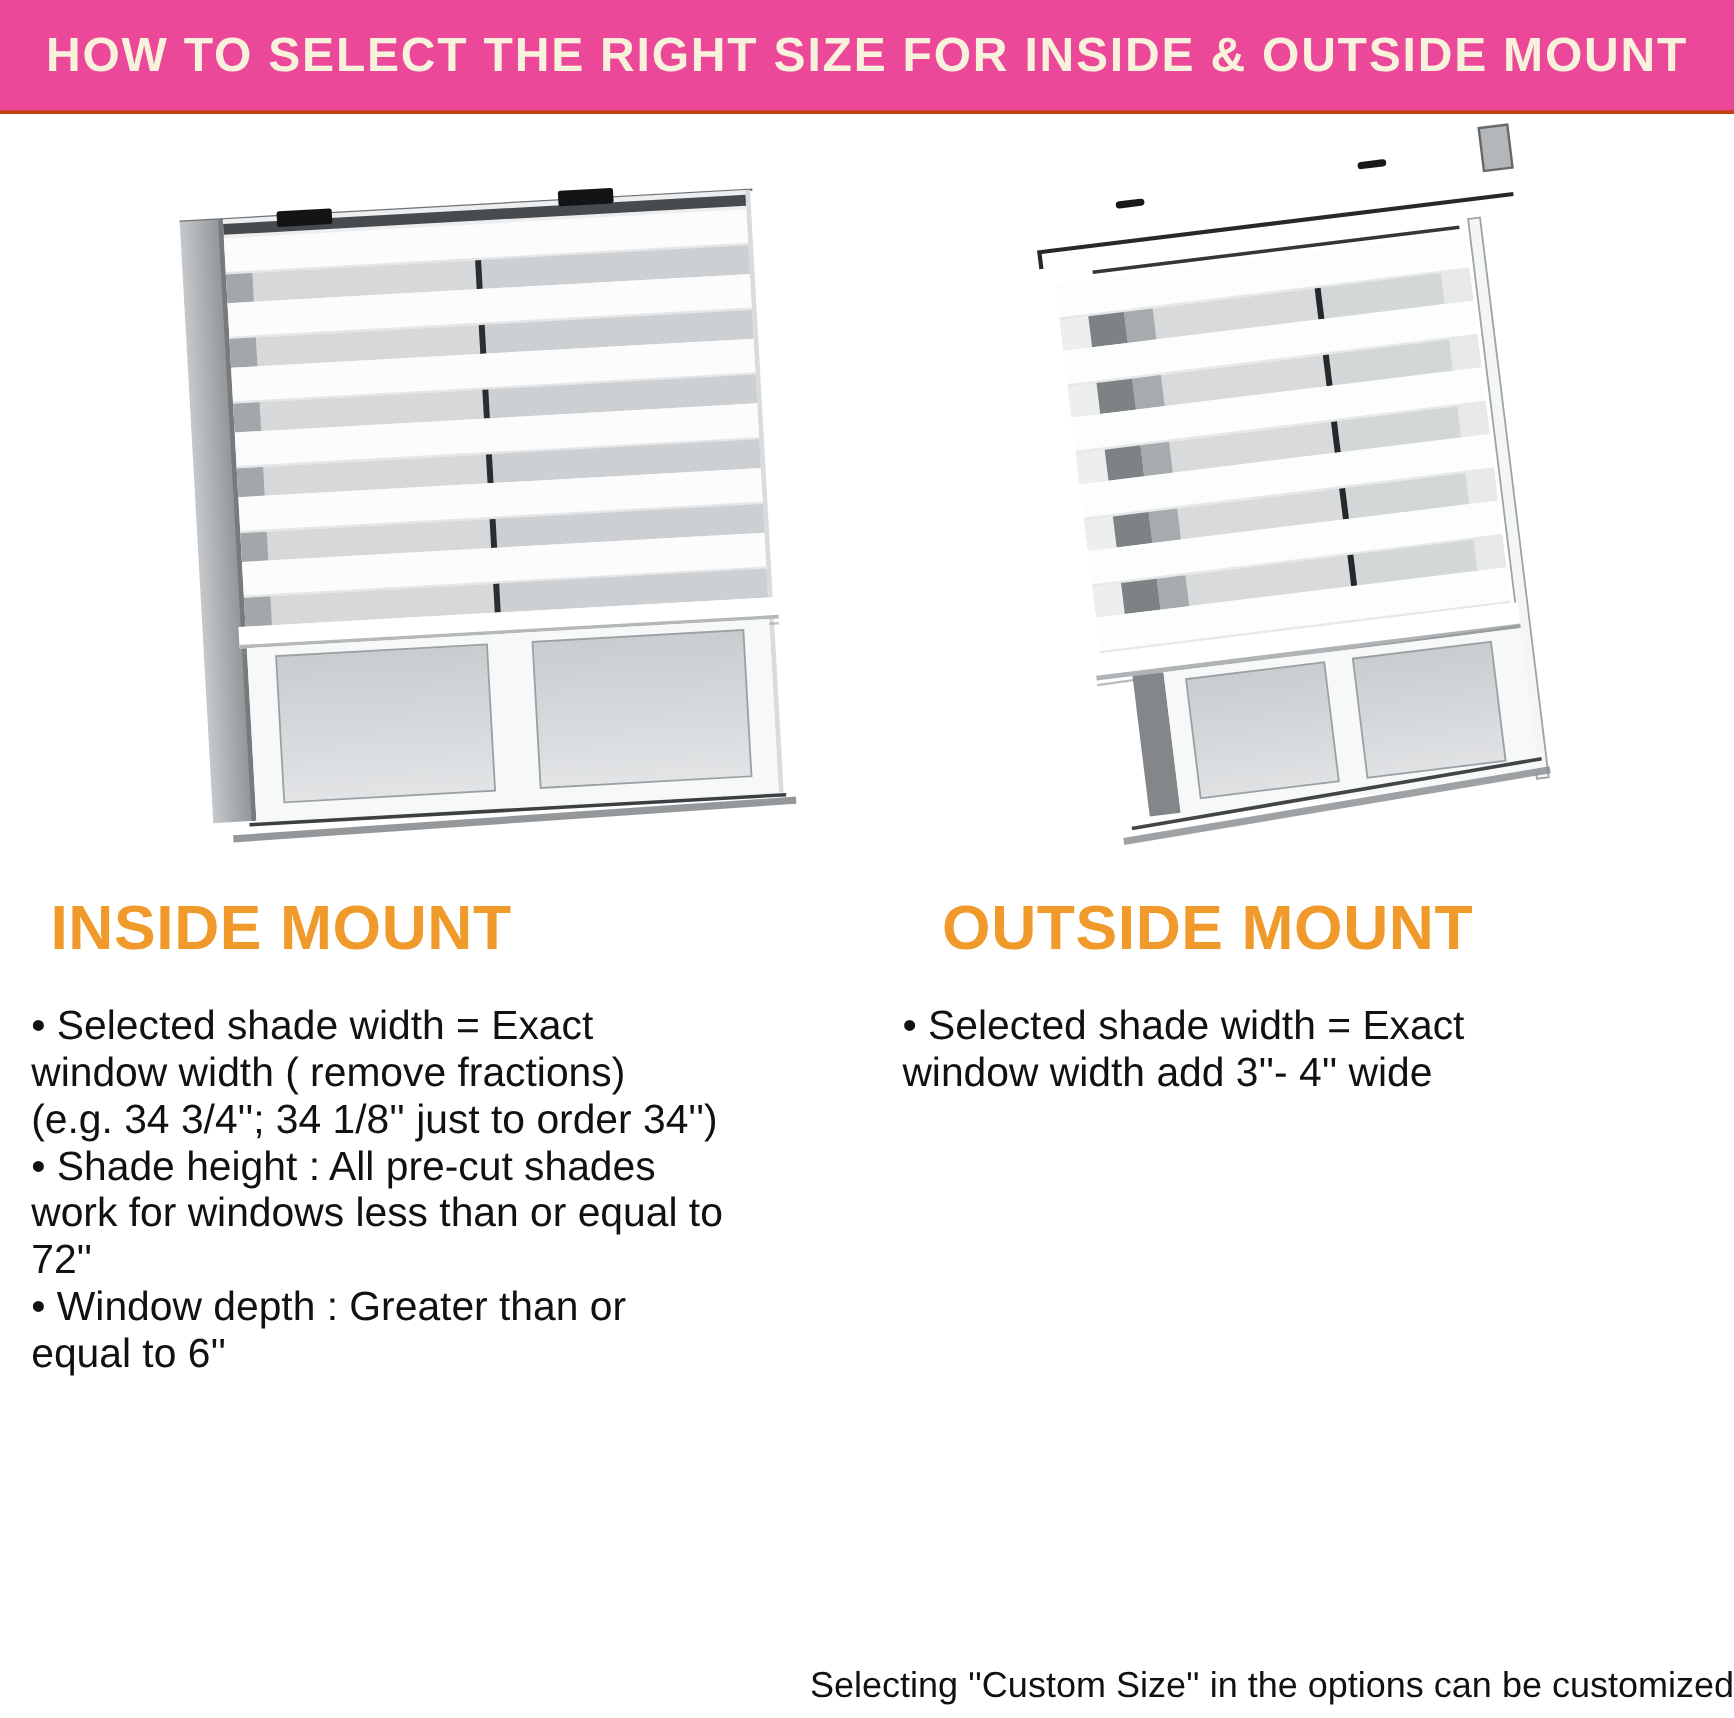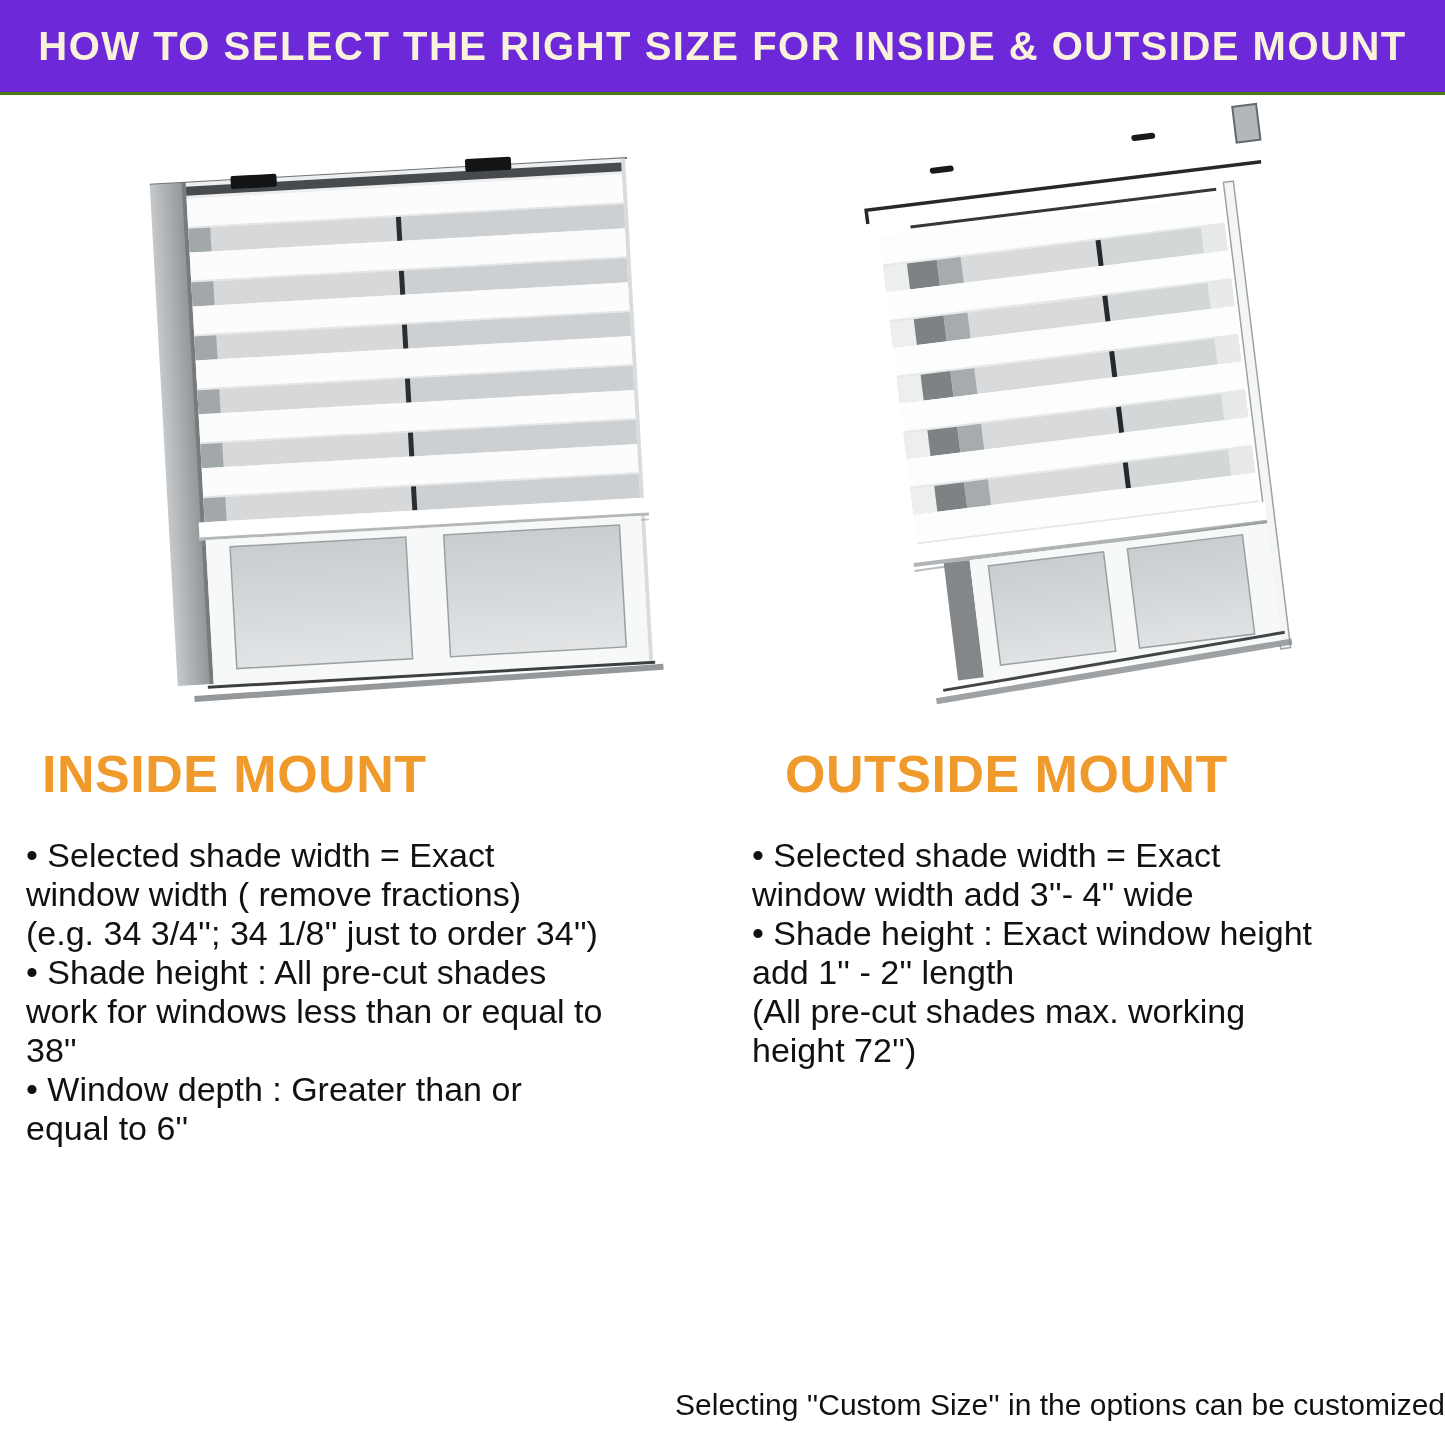--- a/index.html
+++ b/index.html
@@ -2,21 +2,21 @@
 <html><head>
 <meta charset="utf-8">
 <style>
   html,body { margin:0; padding:0; background:#ffffff; }
   .page {
     position:relative; width:1445px; height:1432px; background:#ffffff;
     font-family:"Liberation Sans", sans-serif; overflow:hidden;
   }
   .banner {
     position:absolute; top:0; left:0; right:0; height:92px;
-    background:#6d28d9; border-bottom:3px solid #4d7c0f;
+    background:#ec4899; border-bottom:3px solid #c2410c;
     display:flex; align-items:center; justify-content:center;
   }
   .banner h1 {
     margin:0; font-size:40px; font-weight:bold; color:#F8F1DC;
     letter-spacing:1.5px; white-space:nowrap;
   }
   figure.illus { position:absolute; margin:0; padding:0; }
   figure.illus svg { display:block; overflow:visible; }
   .illus-left  { left:150px; top:140px; }
   .illus-right { left:855px; top:130px; }
@@ -167,29 +167,25 @@
 
   <h2 class="col-heading heading-outside">OUTSIDE MOUNT</h2>
   <h2 class="col-heading heading-inside">INSIDE MOUNT</h2>
 
   <div class="col col-inside">
     <p>• Selected shade width = Exact
 window width ( remove fractions)
 (e.g. 34 3/4''; 34 1/8'' just to order 34'')</p>
     <p>• Shade height : All pre-cut shades
 work for windows less than or equal to
-38''</p>
+72''</p>
     <p>• Window depth : Greater than or
 equal to 6''</p>
   </div>
 
   <div class="col col-outside">
     <p>• Selected shade width = Exact
 window width add 3''- 4'' wide</p>
-    <p>• Shade height : Exact window height
-add 1'' - 2'' length
-(All pre-cut shades max. working
-height 72'')</p>
   </div>
 
   <p class="footer-note">Selecting ''Custom Size'' in the options can be customized</p>
 
 </div>
 
 </body></html>

